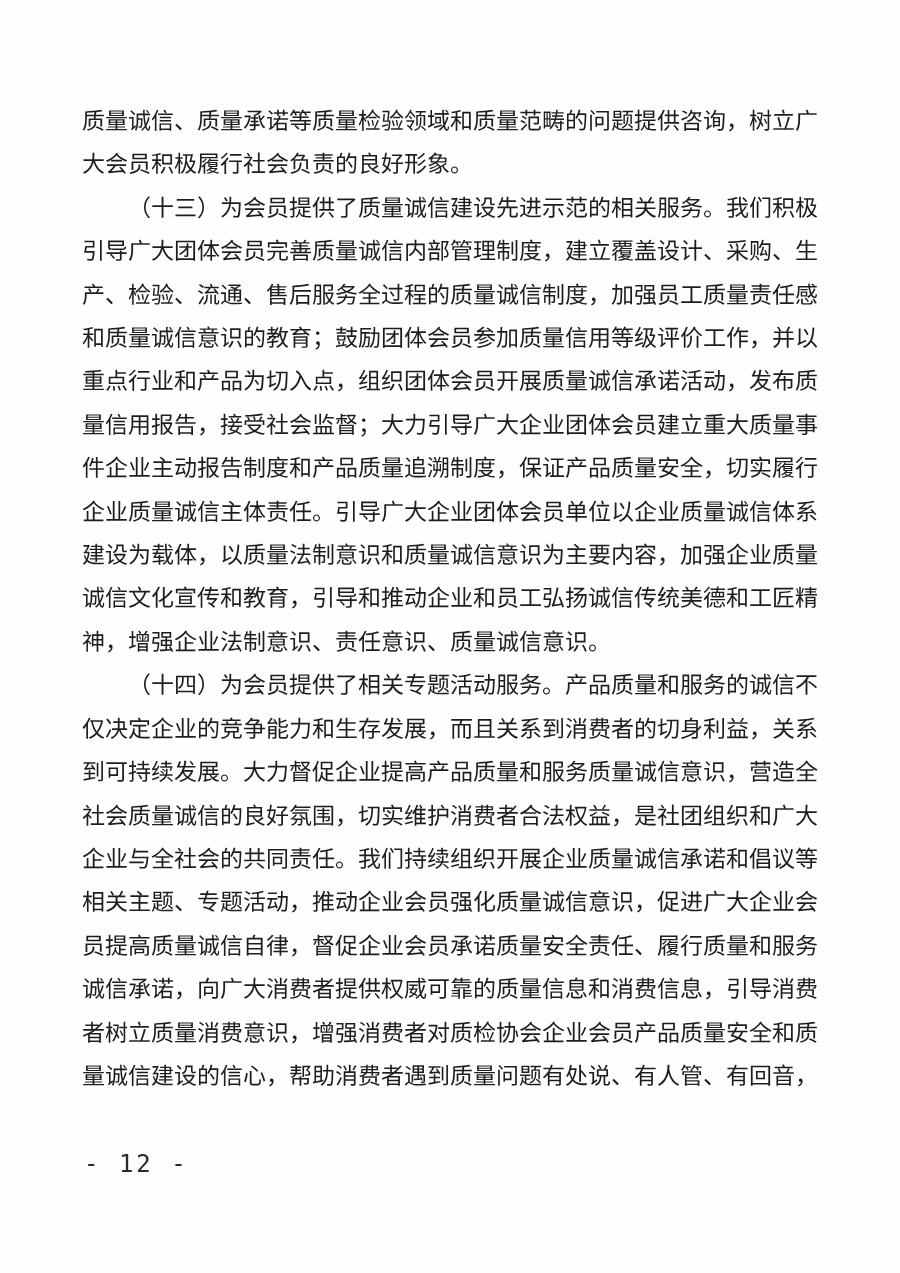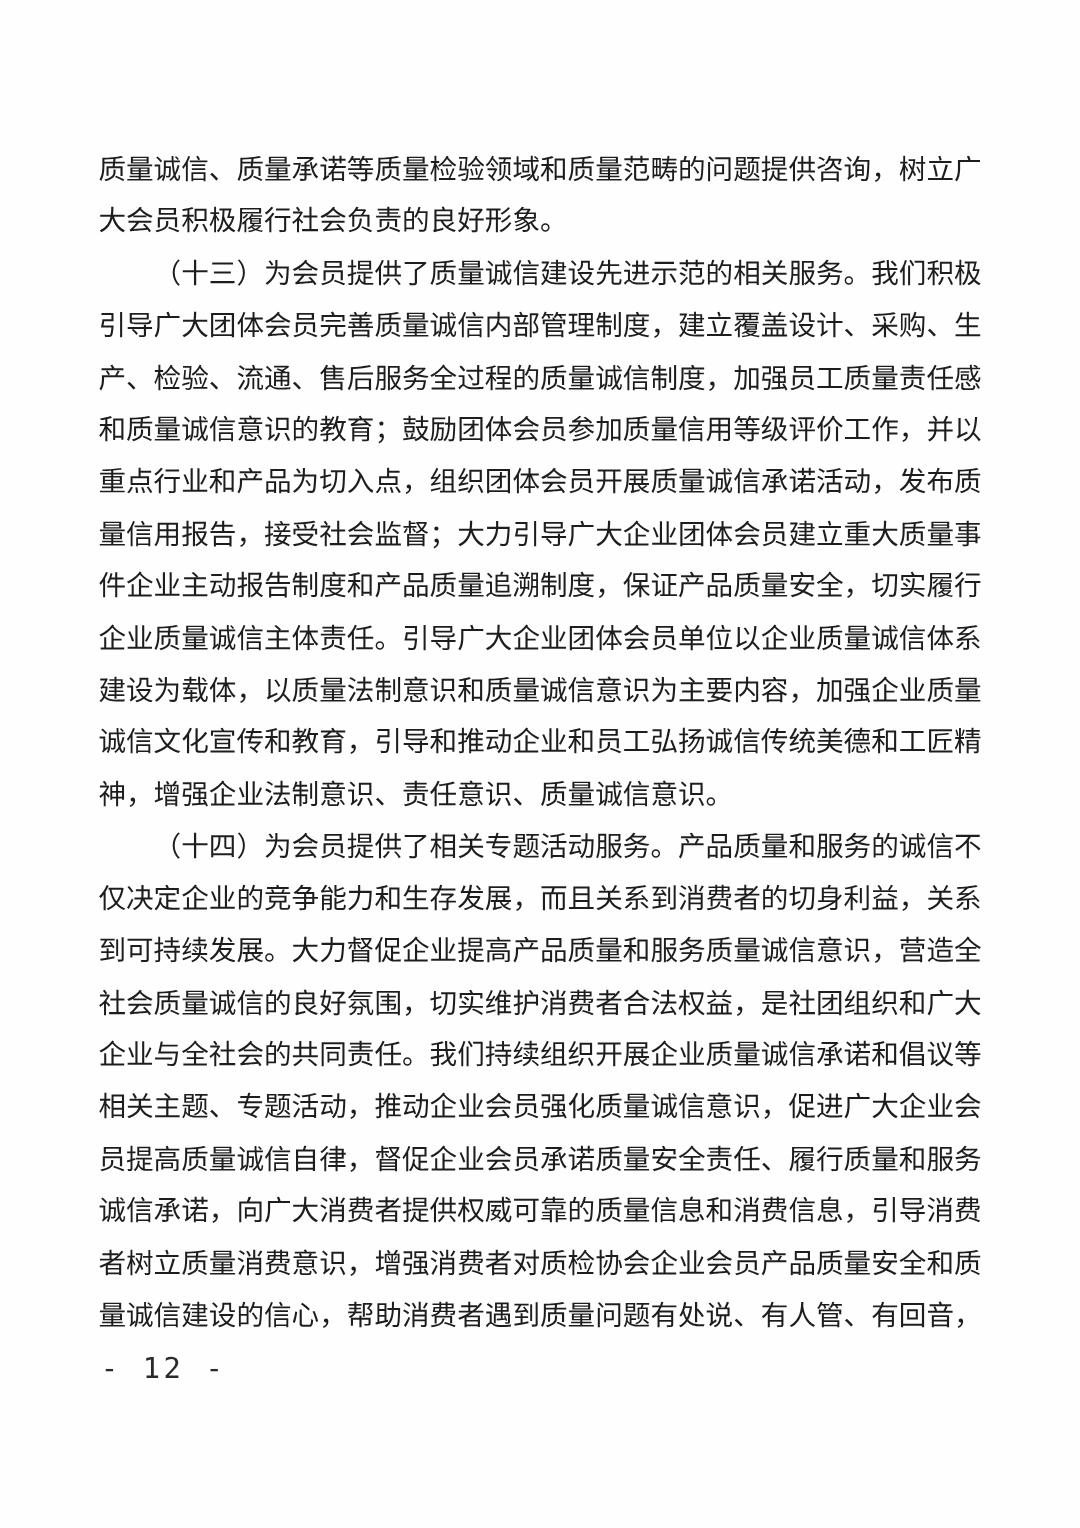--- a/index.html
+++ b/index.html
@@ -16,41 +16,41 @@
   }
   .page {
     position: absolute;
     inset: 0;
     background: #fefefe;
     color: #1d1d1d;
   }
   .content {
     position: absolute;
     left: 82px;
-    top: 120px;
+    top: 100px;
     width: 736px;
   }
   p.para {
     margin: 0;
     padding: 0;
     font-size: 23px;
     line-height: 43.4px;
     text-align: justify;
     letter-spacing: 0;
     color: #1d1d1d;
   }
   p.para.indent {
     text-indent: 46px;
   }
   .run { font-weight: normal; }
   .run.bold { font-weight: normal; }
   .page-number {
     position: absolute;
     left: 84px;
-    top: 1124px;
+    top: 1148px;
     font-size: 24px;
     line-height: 32px;
     letter-spacing: 3px;
     color: #2a2a2a;
     font-family: "DejaVu Sans Mono", monospace;
   }
 </style>
 </head>
 <body>
 

